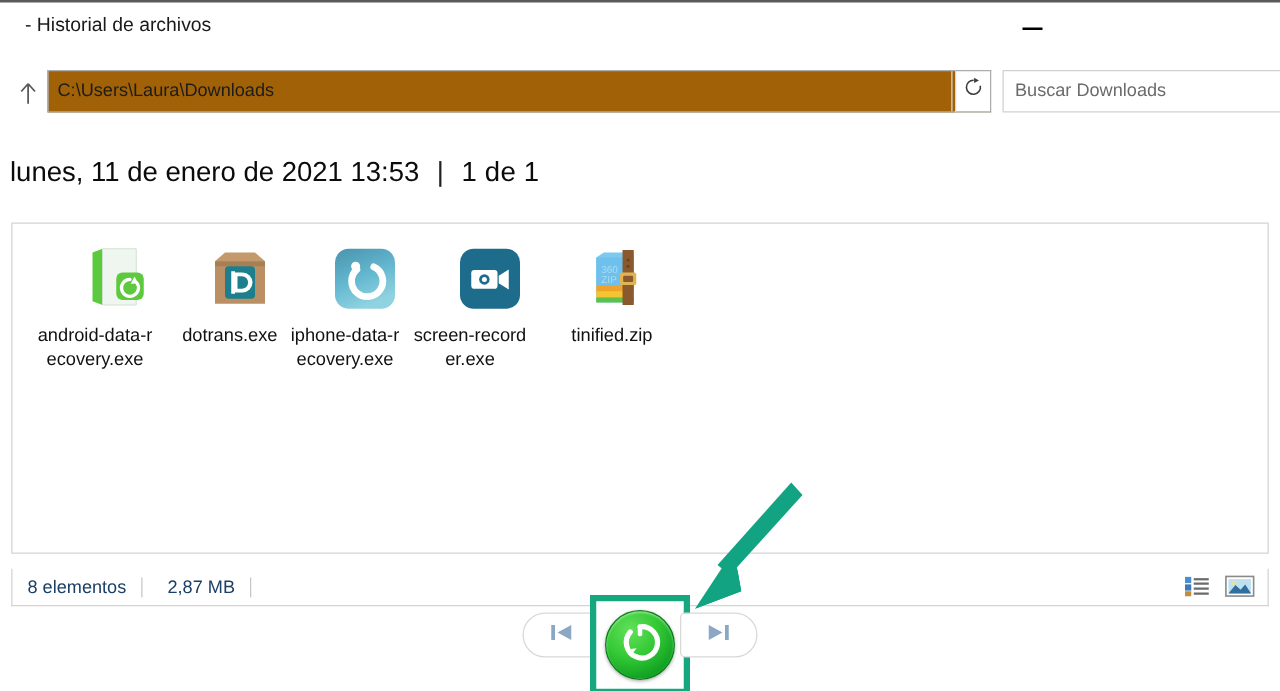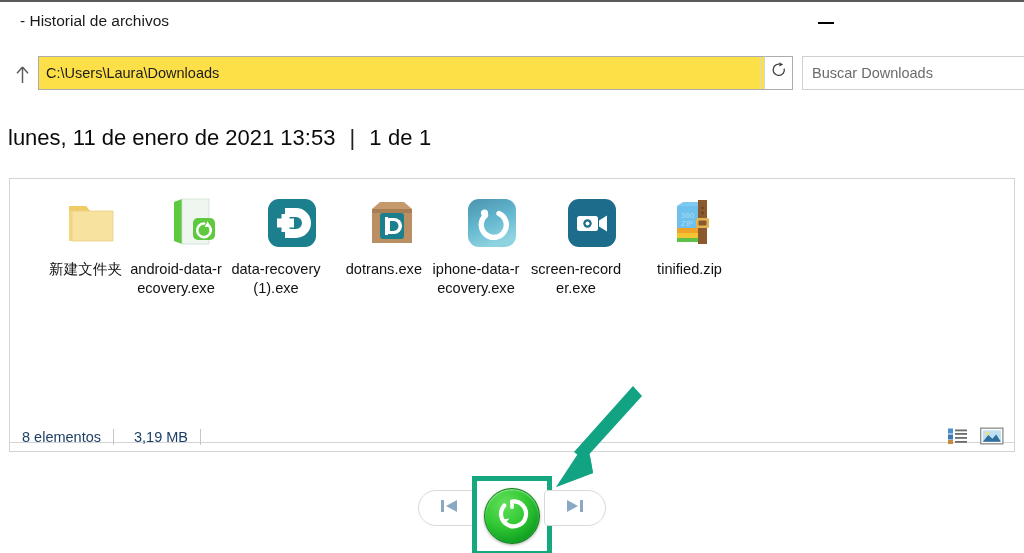--- a/index.html
+++ b/index.html
@@ -42,21 +42,21 @@
   }
   .up-arrow {
     position: absolute; left: 9px; top: 0px;
     width: 26px; height: 40px;
     display: flex; align-items: center; justify-content: center;
     color: #5a5a5a;
   }
   .addr-box {
     position: absolute; left: 38px; top: 2px;
     width: 754px; height: 34px;
-    border: 1px solid #acacac; background: #fde047;
+    border: 1px solid #acacac; background: #a16207;
     display: flex; align-items: center;
   }
   .addr-text {
     flex: 1 1 auto;
     padding-left: 7px;
     font-size: 14.5px; color: #1c1c1c;
     white-space: nowrap; overflow: hidden;
   }
   .addr-chevron {
     width: 30px; height: 32px; flex: 0 0 30px;
@@ -129,21 +129,21 @@
   }
   .tile.selected .sel-frame {
     position: absolute; left: -8px; top: -7px;
     width: 116px; height: 123px;
     border: 5px solid #15a87f;
     pointer-events: none;
   }
 
   
   .statusbar {
-    position: absolute; left: 9px; top: 420px;
+    position: absolute; left: 9px; top: 453px;
     width: 1006px; height: 30px;
     display: flex; align-items: center;
     border: 1px solid #d4d4d4; border-top: 0;
   }
   .status-items {
     display: flex; align-items: center;
     font-size: 14.5px; color: #1c3f66;
     padding-left: 12px;
   }
   .status-items .vdiv {
@@ -236,58 +236,35 @@
     </div>
   </div>
 
   <div class="datehdr">
     <span>lunes, 11 de enero de 2021 13:53</span><span class="sep">|</span><span class="count">1 de 1</span>
   </div>
 
   <div class="panel">
     <div class="grid">
 
-      <div class="tile">
-        <div class="ico">
-          <svg width="58" height="48" viewBox="0 0 58 48" aria-hidden="true">
-            <path d="M6 7 L23 7 L27 12 L27 42 L6 42 Z" fill="#f5d67f"></path>
-            <path d="M6 7 L23 7 L27 12 L6 12 Z" fill="#f0cb66"></path>
-            <path d="M9 12 L50 12 L50 42 L9 42 Z" fill="#f8e2a0"></path>
-            <path d="M9 12 L50 12 L50 42 L9 42 Z" fill="none" stroke="#e8cf86" stroke-width="0.8"></path>
-          </svg>
-        </div>
-        <div class="lbl">新建文件夹</div>
-      </div>
 
       <div class="tile">
         <div class="ico">
           <svg width="56" height="54" viewBox="0 0 56 54" aria-hidden="true">
             <path d="M10 6 L18 3 L18 48 L10 45 Z" fill="#5dc93f"></path>
             <path d="M18 3 L45 3 L45 48 L18 48 Z" fill="#eef6ef"></path>
             <path d="M18 3 L45 3 L45 48 L18 48 Z" fill="none" stroke="#cfe2d2" stroke-width="0.8"></path>
             <rect x="29" y="22" width="22" height="22" rx="5" fill="#5ec93f"></rect>
             <path d="M40 27.5 a6.8 6.8 0 1 0 5.4 2.7" stroke="#ffffff" stroke-width="2.6" fill="none" stroke-linecap="round"></path>
             <path d="M43.6 25.2 L46.6 30.8 L40.6 31 Z" fill="#ffffff"></path>
           </svg>
         </div>
         <div class="lbl">android-data-recovery.exe</div>
       </div>
 
-      <div class="tile">
-        <div class="ico">
-          <svg width="54" height="54" viewBox="0 0 54 54" aria-hidden="true">
-            <rect x="3" y="3" width="48" height="48" rx="11" fill="#1c7f8e"></rect>
-            <path d="M20 12 L31 12 a15 15 0 0 1 0 30 L20 42 L20 33 L31 33 a6 6 0 0 0 0-12 L20 21 Z" fill="#ffffff"></path>
-            <rect x="12" y="22.5" width="17" height="9" fill="#ffffff"></rect>
-            <rect x="16.5" y="18" width="8" height="18" fill="#ffffff"></rect>
-            <path d="M20 12 L20 42 L14 42 L14 12 Z" fill="#1c7f8e" opacity="0"></path>
-          </svg>
-        </div>
-        <div class="lbl">data-recovery (1).exe</div>
-      </div>
 
 
       <div class="tile">
         <div class="ico">
           <svg width="56" height="52" viewBox="0 0 56 52" aria-hidden="true">
             <path d="M8 12 L16 5 L40 5 L48 12 Z" fill="#c49a6c"></path>
             <rect x="8" y="12" width="40" height="34" fill="#b98f63"></rect>
             <rect x="8" y="12" width="40" height="4" fill="#a67f55"></rect>
             <rect x="16" y="16" width="24" height="26" rx="3" fill="#1c7f8e"></rect>
             <path d="M23 21 L30 21 a8 8 0 0 1 0 16 L23 37 Z" fill="#ffffff"></path>
@@ -350,21 +327,21 @@
       </div>
 
     </div>
   </div>
 
   <div class="statusbar">
     <div class="status-items">
       <span>8 elementos</span>
       <span class="vdiv"></span>
       <span style="width:8px"></span>
-      <span>3,19 MB</span>
+      <span>2,87 MB</span>
       <span class="vdiv"></span>
     </div>
 
     <div class="view-btns">
       <div class="view-btn">
         <svg width="22" height="18" viewBox="0 0 22 18" aria-hidden="true">
           <rect x="1" y="1.5" width="5" height="5" fill="#4a8fd0"></rect>
           <rect x="1" y="7.5" width="5" height="5" fill="#3f7ab5"></rect>
           <rect x="1" y="13" width="5" height="4" fill="#c58b3a"></rect>
           <rect x="8" y="2.5" width="12" height="1.8" fill="#6b6b6b"></rect>

